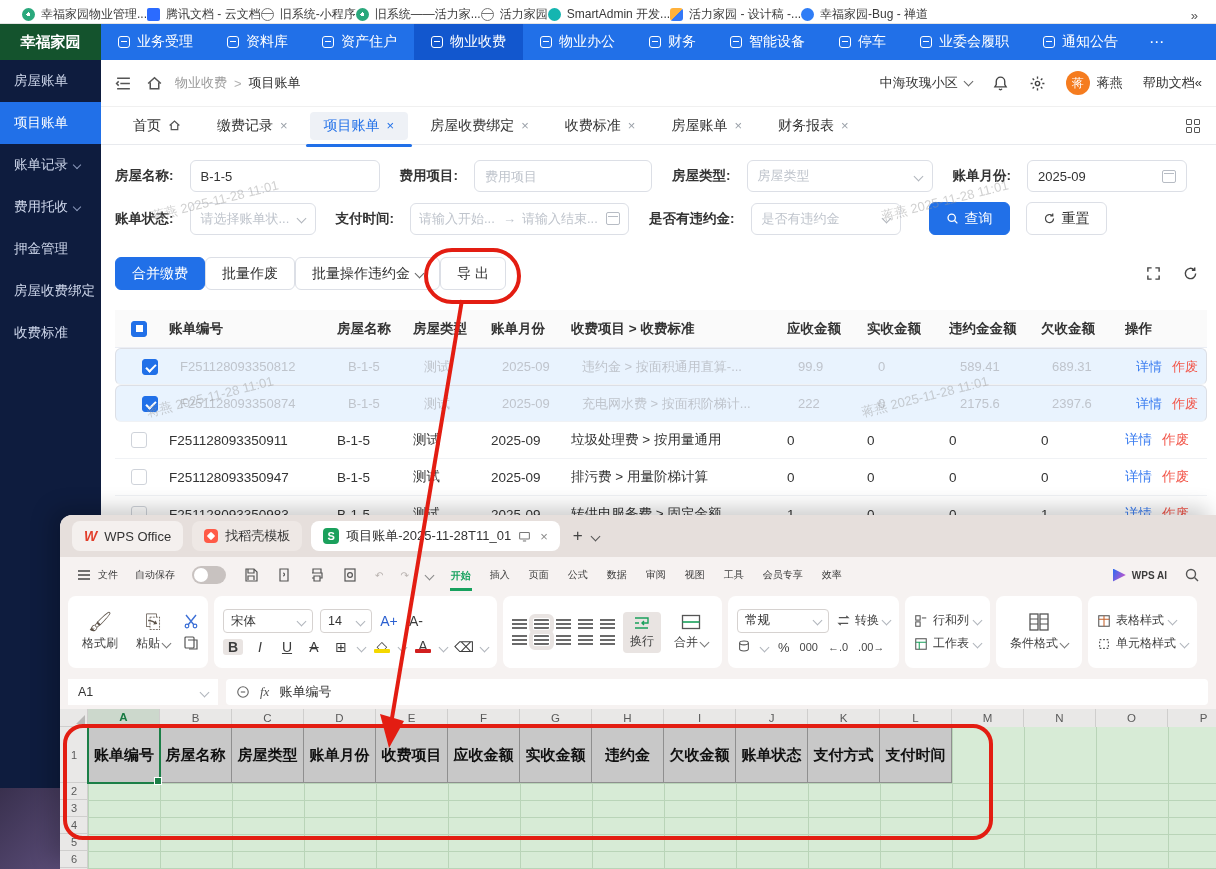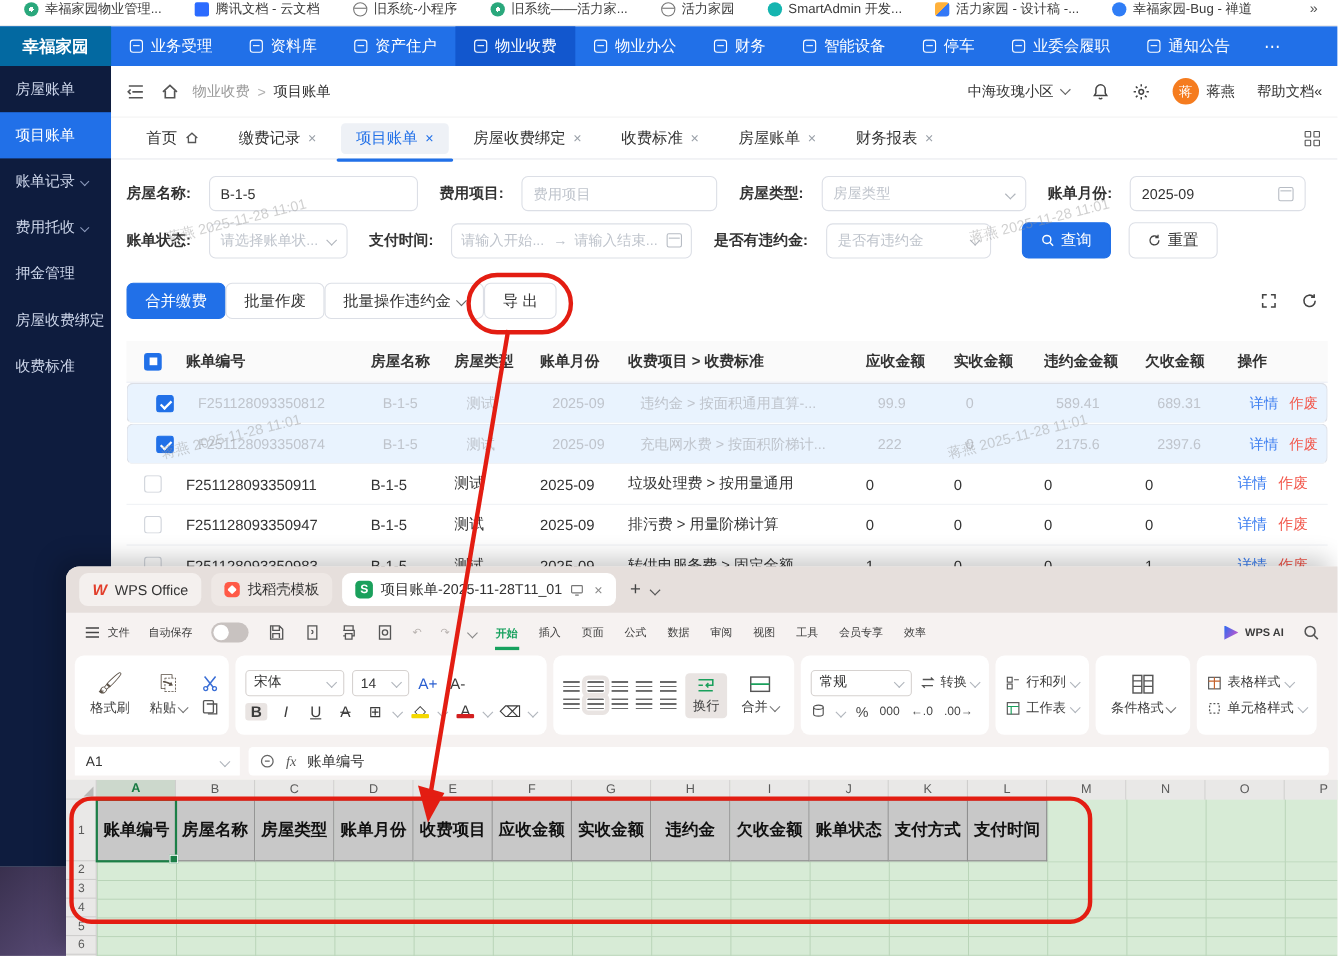--- a/index.html
+++ b/index.html
@@ -1,32 +1,32 @@
 <!DOCTYPE html>
 <html><head>
 <meta charset="utf-8">
 <style>
 *{margin:0;padding:0;box-sizing:border-box}
 html,body{width:1216px;height:869px;overflow:hidden}
 body{position:relative;font-family:"Liberation Sans","DejaVu Sans",sans-serif;background:#fff;font-size:13px;color:#333}
 
-.bbar{position:absolute;left:0;top:0;width:1216px;height:24px;background:#fff;border-bottom:1px solid #e4e4e4;display:flex;align-items:flex-start;gap:30px;padding-left:22px;font-size:12px;color:#3a3a3a;z-index:5}
+.bbar{position:absolute;left:0;top:0;width:1216px;height:24px;background:#fff;border-bottom:1px solid #e4e4e4;display:flex;align-items:flex-end;padding-left:22px;font-size:12px;color:#3a3a3a;z-index:5}
 .btab{display:flex;align-items:center;gap:6px;white-space:nowrap}
 .fav{width:13px;height:13px;border-radius:3px;flex:none}
 .fav.flower{border-radius:50%;background:radial-gradient(circle at 50% 50%,#fff 0 2px,#2aa87c 2px 7px)}
 .fav.docs{background:#2b6bff;border-radius:2px}
 .fav.globe{border-radius:50%;border:1.5px solid #777;position:relative}
 .fav.globe::after{content:'';position:absolute;left:0;right:0;top:4px;border-top:1.5px solid #777}
 .fav.link{border-radius:50%;background:#15b5b0}
 .fav.orange{background:linear-gradient(135deg,#ffb13b 50%,#3478f6 50%)}
 .fav.zen{border-radius:50%;background:#2f7df6}
 .bmore{margin-left:auto;margin-right:18px;font-size:13px;color:#555}
 
 .nav{position:absolute;left:0;top:24px;width:1216px;height:36px;background:#2170e8;display:flex;align-items:stretch;z-index:5}
-.nav .logo{width:101px;background:#0369a1;color:#fff;font-weight:bold;font-size:15px;display:flex;align-items:center;justify-content:center}
+.nav .logo{width:101px;background:#14532d;color:#fff;font-weight:bold;font-size:15px;display:flex;align-items:center;justify-content:center}
 .nitem{display:flex;align-items:center;gap:7px;padding:0 17px;color:#fff;font-size:14px}
 .nitem.active{background:#1257ce}
 .nico{width:12px;height:12px;border:1.4px solid #fff;border-radius:3px;position:relative}
 .nico::after{content:'';position:absolute;left:2px;right:2px;top:4px;border-top:1.2px solid #fff}
 .nmore{color:#fff;padding:0 14px;display:flex;align-items:center;font-size:15px}
 
 .side{position:absolute;left:0;top:60px;width:101px;height:728px;background:#0e1c3e;z-index:4}
 .sitem{height:42px;display:flex;align-items:center;padding-left:14px;color:#cdd6ea;font-size:13.5px;white-space:nowrap}
 .sitem.active{background:#2170e8;color:#fff}
 .scaret{display:inline-block;width:6px;height:6px;border-right:1.4px solid #8b99bb;border-bottom:1.4px solid #8b99bb;transform:rotate(45deg);margin-left:6px;vertical-align:2px}

